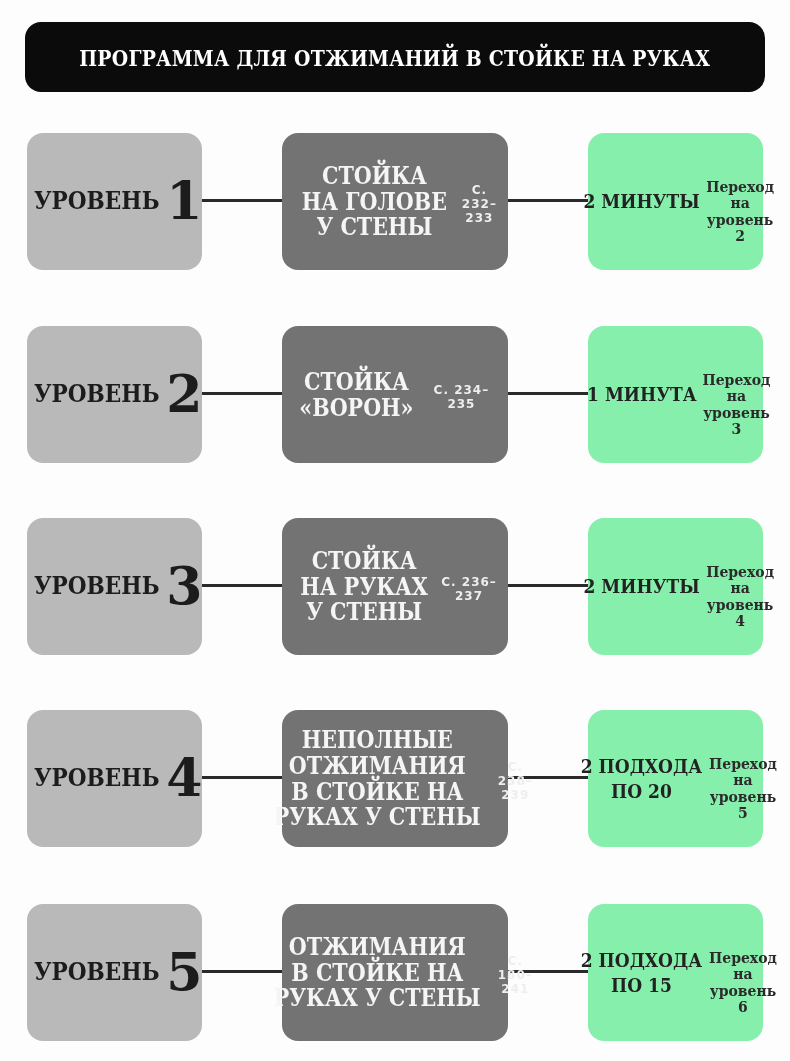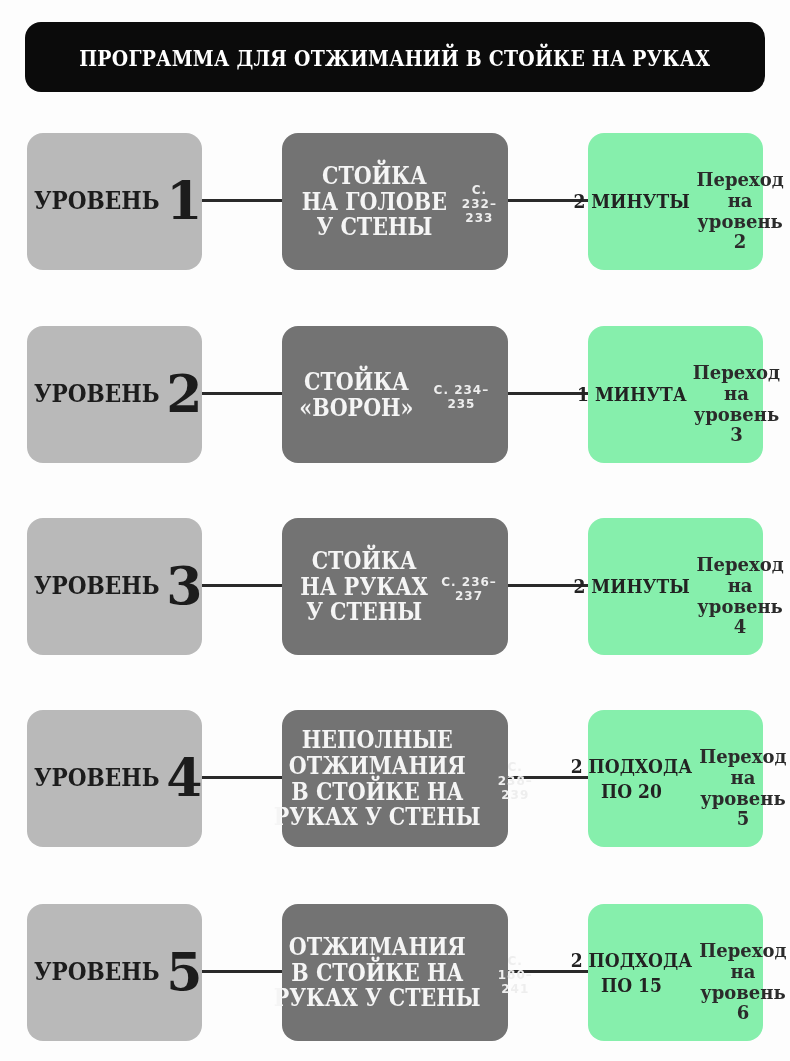--- a/index.html
+++ b/index.html
@@ -31,21 +31,21 @@
   .level-word { font-weight: bold; font-size: 24px; transform: scaleX(0.9); line-height: 1.1; }
   .level-num { font-weight: bold; font-size: 52px; line-height: 1.05; }
   .ex-box { left: 282px; width: 226px; background: #737373; color: #f5f5f5; padding: 6px 8px; }
   .ex-line { font-weight: bold; font-size: 24px; line-height: 1.08; transform: scaleX(0.86); white-space: nowrap; }
   .ex-page {
     font-family: "DejaVu Sans", "Liberation Sans", sans-serif; font-weight: bold;
     font-size: 12px; margin-top: 5px; letter-spacing: 1px; color: #eeeeee;
   }
   .goal-box { left: 588px; width: 175px; background: #86efac; color: #222222; padding: 6px; }
   .goal-line { font-weight: bold; font-size: 19px; line-height: 1.3; transform: scaleX(0.9); white-space: nowrap; }
-  .goal-sub { font-weight: bold; font-size: 18px; line-height: 1.15; margin-top: 20px; color: #2b2b2b; }
+  .goal-sub { font-weight: bold; font-size: 14px; line-height: 1.15; margin-top: 20px; color: #2b2b2b; }
   .goal-sub span { display: block; }
 </style>
 </head>
 <body>
 
 <div class="header">
   <div class="header-title">ПРОГРАММА ДЛЯ ОТЖИМАНИЙ В СТОЙКЕ НА РУКАХ</div>
 </div>
 
 <div id="rows-container">

